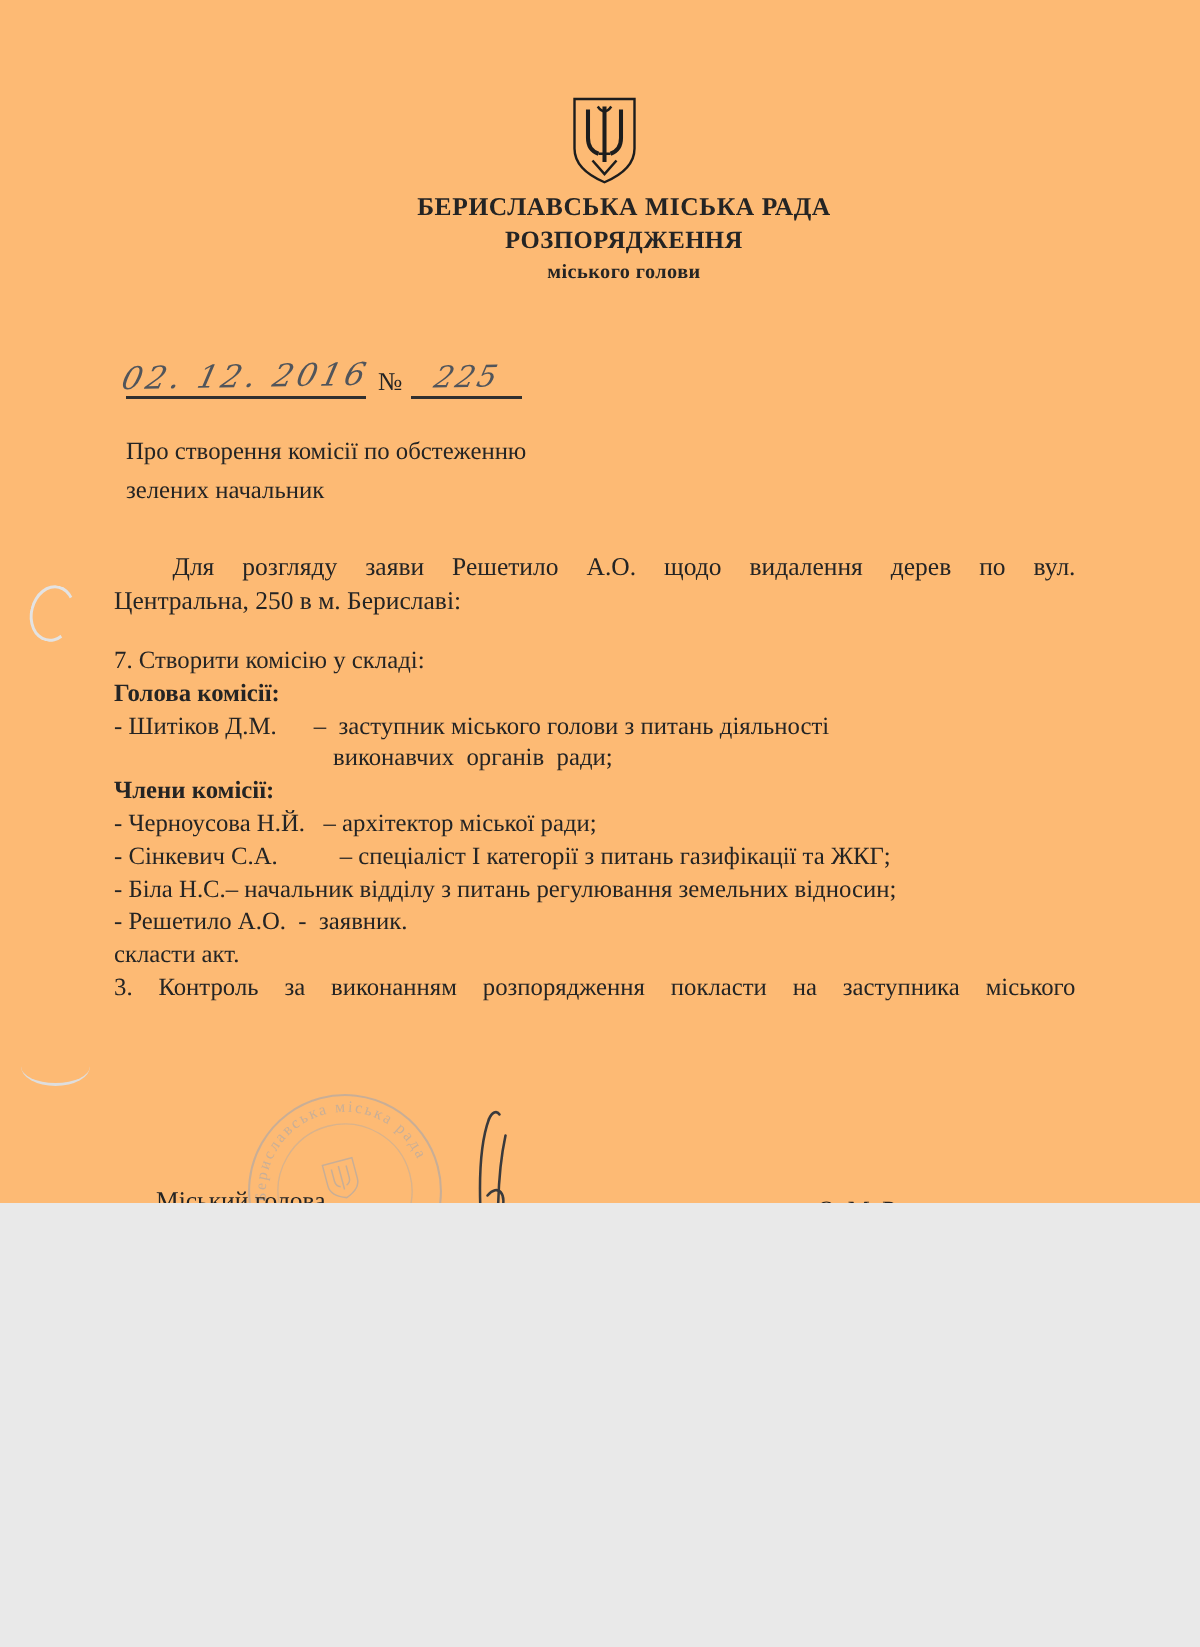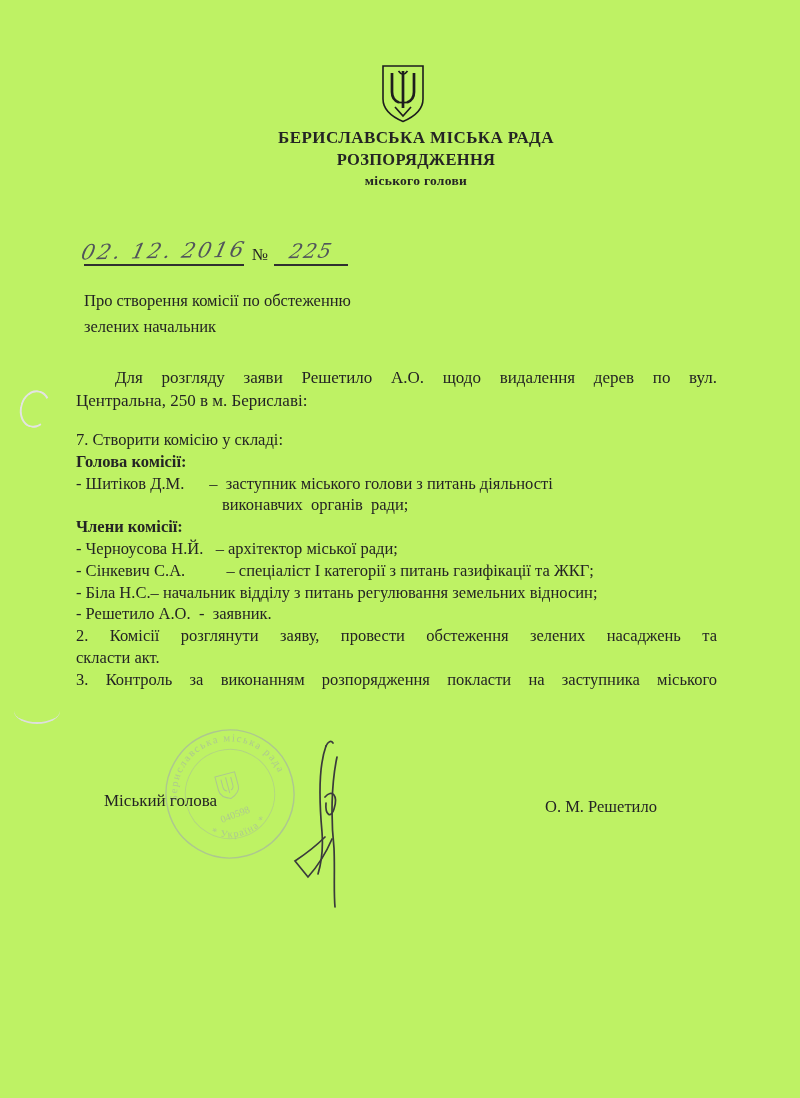--- a/index.html
+++ b/index.html
@@ -1,19 +1,19 @@
 <!DOCTYPE html>
 <html><head>
 <meta charset="utf-8">
 <style>
   html,body{margin:0;padding:0;background:#e9e9e9;}
   .page{
     position:relative;
-    width:800px;height:1098px;
-    background:#bef264;
+    width:800px;height:802px;
+    background:#fdba74;
     overflow:hidden;
     font-family:"Liberation Serif","DejaVu Serif",serif;
     color:#242424;
   }
   
   .emblem{position:absolute;left:380px;top:64px;width:46px;height:60px;}
   .hdr{position:absolute;left:32px;top:126px;width:768px;text-align:center;}
   .hdr-org{font-size:17px;font-weight:bold;line-height:23px;letter-spacing:.4px;}
   .hdr-type{font-size:16.5px;font-weight:bold;line-height:22px;letter-spacing:.3px;}
   .hdr-sub{font-size:13.5px;font-weight:bold;line-height:19px;letter-spacing:.3px;}
@@ -103,21 +103,20 @@
   <div class="list">
     <div>7. Створити комісію у складі:</div>
     <div class="b">Голова комісії:</div>
     <div class="pre">- Шитіков Д.М.      –  заступник міського голови з питань діяльності</div>
     <div class="pre ind">виконавчих  органів  ради;</div>
     <div class="b">Члени комісії:</div>
     <div class="pre">- Черноусова Н.Й.   – архітектор міської ради;</div>
     <div class="pre">- Сінкевич С.А.          – спеціаліст І категорії з питань газифікації та ЖКГ;</div>
     <div class="pre">- Біла Н.С.– начальник відділу з питань регулювання земельних відносин;</div>
     <div class="pre">- Решетило А.О.  -  заявник.</div>
-    <div class="jl">2. Комісії розглянути заяву, провести обстеження зелених насаджень та</div>
     <div>скласти акт.</div>
     <div class="jl">3. Контроль за виконанням розпорядження покласти на заступника міського</div>
   </div>
 
   <svg class="stamp" viewBox="0 0 132 132">
     <defs>
       <path id="arcTop" d="M14,66 A52,52 0 0 1 118,66" fill="none"></path>
       <path id="arcBottom" d="M22,76 A46,46 0 0 0 110,76" fill="none"></path>
     </defs>
     <g transform="rotate(-15 66 66)" stroke="#a0a6b2" fill="none">

